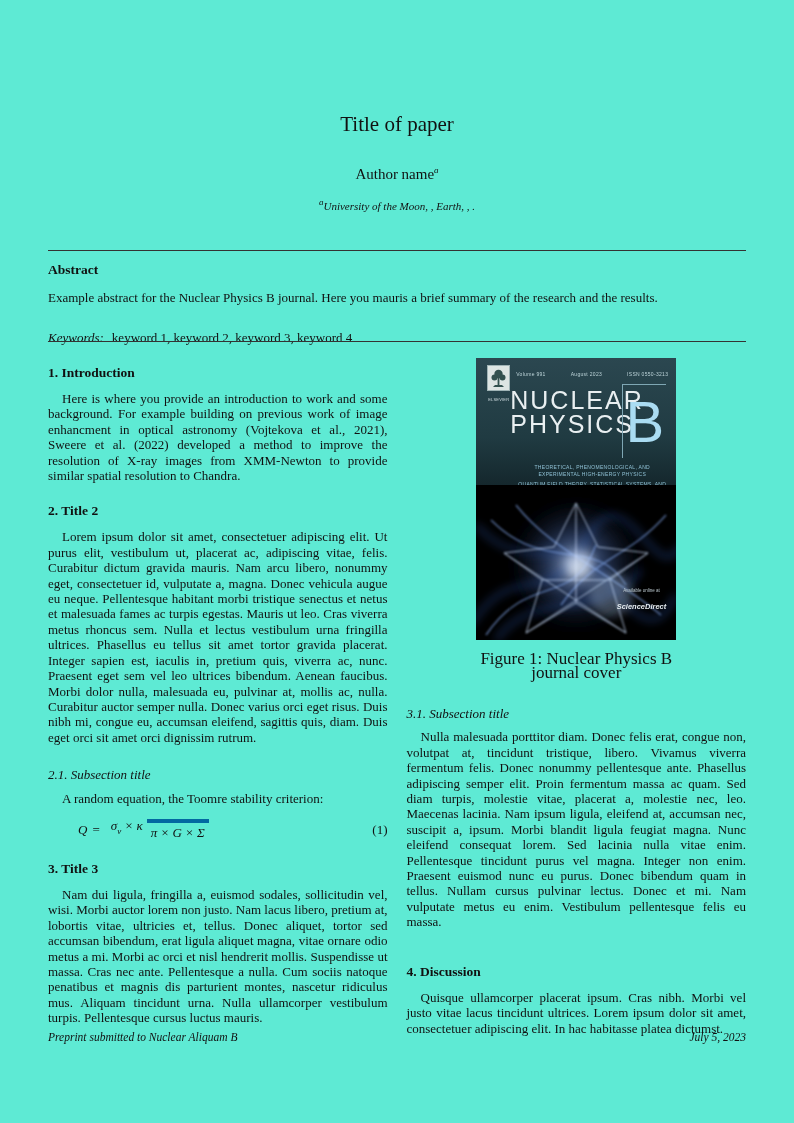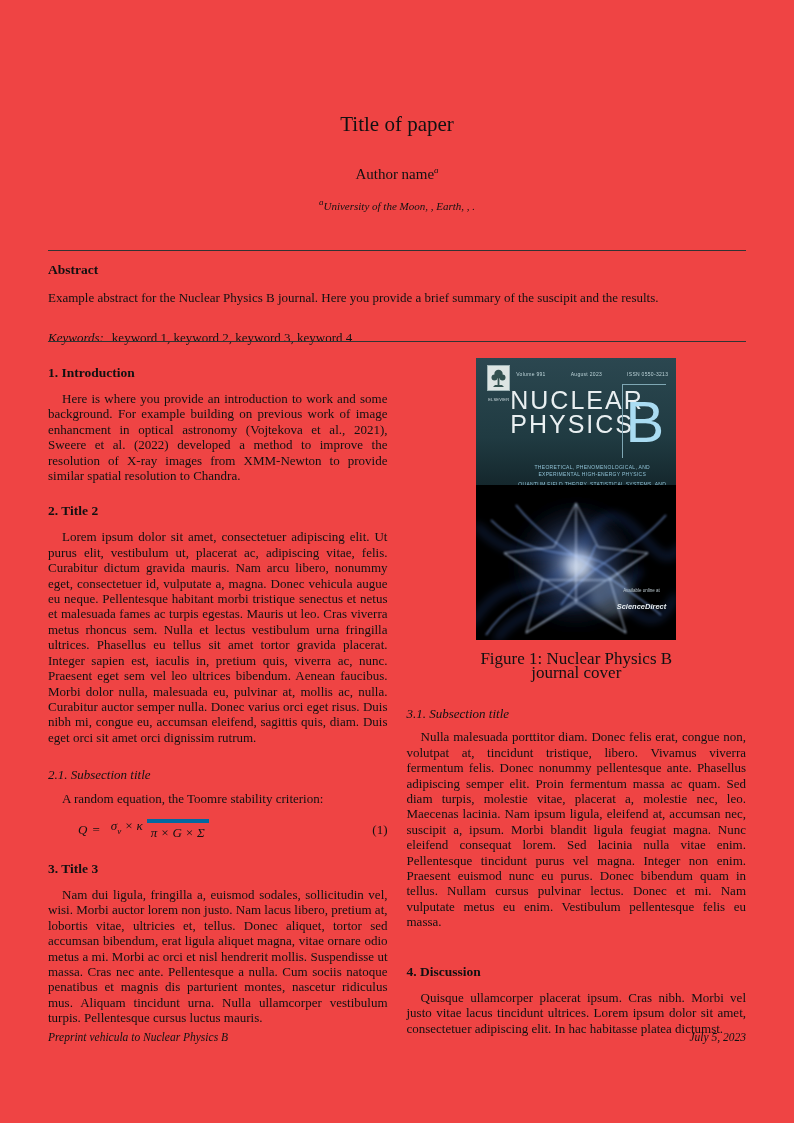--- a/index.html
+++ b/index.html
@@ -1,20 +1,20 @@
 <!DOCTYPE html>
 <html><head>
 <meta charset="utf-8">
 <style>
   * { margin: 0; padding: 0; box-sizing: border-box; }
   html, body { background: #ffffff; }
   body { width: 794px; height: 1123px; position: relative; overflow: hidden;
          font-family: "Liberation Serif", serif; color: #111; }
 
-  .page { position: absolute; inset: 0; background: #ef4444; }
+  .page { position: absolute; inset: 0; background: #5eead4; }
 
   
   .titleblock { position: absolute; top: 112px; left: 0; width: 794px; text-align: center; }
   .paper-title { font-size: 21px; font-weight: 400; }
   .author { margin-top: 28px; font-size: 15px; }
   .author sup, .affil sup { font-size: 9px; font-style: italic; }
   .affil { margin-top: 14px; font-size: 11px; font-style: italic; }
 
   .rule { position: absolute; left: 48px; right: 48px; height: 0; border-top: 1px solid #333; }
   .rule-1 { top: 250px; }
@@ -90,21 +90,21 @@
 
   <div class="titleblock">
     <div class="paper-title">Title of paper</div>
     <div class="author"><span>Author name</span><sup>a</sup></div>
     <div class="affil"><sup>a</sup><span>University of the Moon, , Earth, , .</span></div>
   </div>
 
   <div class="rule rule-1"></div>
   <div class="abstract">
     <div class="abs-head">Abstract</div>
-    <div class="abs-text">Example abstract for the Nuclear Physics B journal. Here you provide a brief summary of the suscipit and the results.</div>
+    <div class="abs-text">Example abstract for the Nuclear Physics B journal. Here you mauris a brief summary of the research and the results.</div>
     <div class="keywords"><span class="kw-label">Keywords:</span><span>keyword 1, keyword 2, keyword 3, keyword 4</span></div>
   </div>
   <div class="rule rule-2"></div>
 
   <div class="columns">
 
     <div class="col">
       <div class="sec-head first">1.  Introduction</div>
       <div class="para">Here is where you provide an introduction to work and some background.  For example building on previous work of image enhancment in optical astronomy (Vojtekova et al., 2021), Sweere et al. (2022) developed a method to improve the resolution of X-ray images from XMM-Newton to provide similar spatial resolution to Chandra.</div>
 
@@ -215,17 +215,17 @@
 
       <div class="sub-head">3.1.  Subsection title</div>
       <div class="para">Nulla malesuada porttitor diam.  Donec felis erat, congue non, volutpat at, tincidunt tristique, libero.  Vivamus viverra fermentum felis. Donec nonummy pellentesque ante. Phasellus adipiscing semper elit. Proin fermentum massa ac quam. Sed diam turpis, molestie vitae, placerat a, molestie nec, leo. Maecenas lacinia. Nam ipsum ligula, eleifend at, accumsan nec, suscipit a, ipsum. Morbi blandit ligula feugiat magna. Nunc eleifend consequat lorem. Sed lacinia nulla vitae enim. Pellentesque tincidunt purus vel magna. Integer non enim. Praesent euismod nunc eu purus. Donec bibendum quam in tellus. Nullam cursus pulvinar lectus. Donec et mi. Nam vulputate metus eu enim. Vestibulum pellentesque felis eu massa.</div>
 
       <div class="sec-head discussion-head">4.  Discussion</div>
       <div class="para">Quisque ullamcorper placerat ipsum.  Cras nibh.  Morbi vel justo vitae lacus tincidunt ultrices. Lorem ipsum dolor sit amet, consectetuer adipiscing elit. In hac habitasse platea dictumst.</div>
     </div>
   </div>
 
   <div class="footer">
-    <span>Preprint vehicula to Nuclear Physics B</span>
+    <span>Preprint submitted to Nuclear Aliquam B</span>
     <span>July 5, 2023</span>
   </div>
 
 </div>
 
 </body></html>

